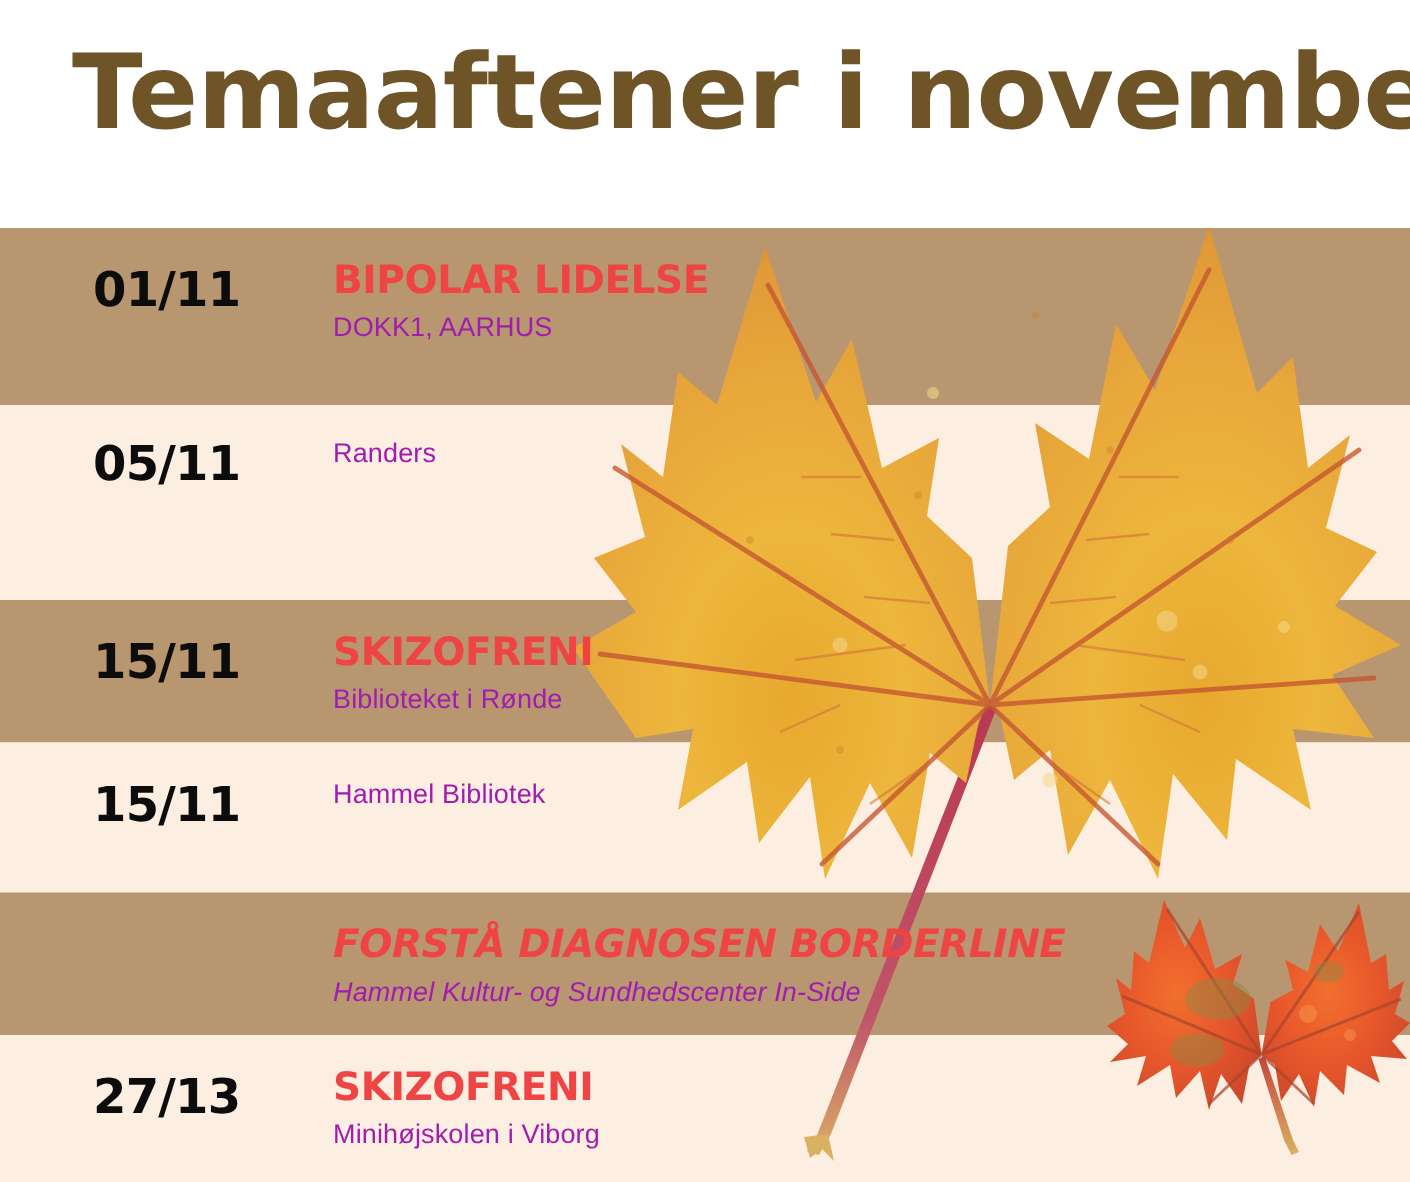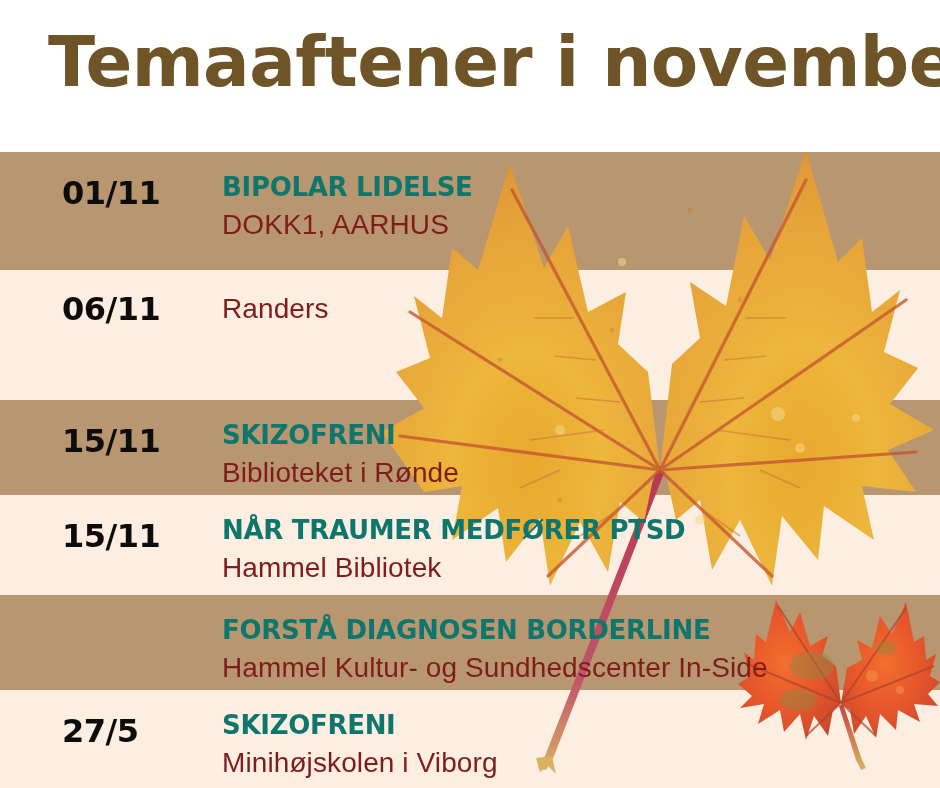--- a/index.html
+++ b/index.html
@@ -91,30 +91,30 @@
   }
   .row-body {
     position: absolute;
     left: 222px;
     width: 700px;
   }
   .row-title {
     font-family: "DejaVu Sans", sans-serif;
     font-size: 26px;
     font-weight: 700;
-    color: #0f766e;
+    color: #ef4444;
     line-height: 1.22;
     letter-spacing: -0.3px;
     text-transform: uppercase;
   }
   .row-venue {
     font-family: "Liberation Sans", sans-serif;
-    font-size: 28px;
+    font-size: 18px;
     font-weight: 400;
-    color: #7f1d1d;
+    color: #a21caf;
     line-height: 1.25;
     margin-top: 3px;
     letter-spacing: 0.1px;
   }
 </style>
 </head>
 <body>
 
 <div id="poster">
 
@@ -257,47 +257,46 @@
 
   <div class="rows" id="rows">
       <div class="row" style="top: 152px; height: 118px;">
         <div class="row-date" style="top: 22px;">01/11</div>
         <div class="row-body" style="top: 20px;">
           <div class="row-title">BIPOLAR LIDELSE</div>
           <div class="row-venue">DOKK1, AARHUS</div>
         </div>
       </div>
       <div class="row" style="top: 270px; height: 130px;">
-        <div class="row-date" style="top: 20px;">06/11</div>
+        <div class="row-date" style="top: 20px;">05/11</div>
         <div class="row-body" style="top: 18px;">
           <div class="row-venue">Randers</div>
         </div>
       </div>
       <div class="row" style="top: 400px; height: 95px;">
         <div class="row-date" style="top: 22px;">15/11</div>
         <div class="row-body" style="top: 20px;">
           <div class="row-title">SKIZOFRENI</div>
           <div class="row-venue">Biblioteket i Rønde</div>
         </div>
       </div>
       <div class="row" style="top: 495px; height: 100px;">
         <div class="row-date" style="top: 22px;">15/11</div>
         <div class="row-body" style="top: 20px;">
-          <div class="row-title">NÅR TRAUMER MEDFØRER PTSD</div>
           <div class="row-venue">Hammel Bibliotek</div>
         </div>
       </div>
       <div class="row" style="top: 595px; height: 95px;">
-        <div class="row-body" style="top: 20px;">
+        <div class="row-body" style="top: 20px; font-style: italic;">
           <div class="row-title">FORSTÅ DIAGNOSEN BORDERLINE</div>
           <div class="row-venue">Hammel Kultur- og Sundhedscenter In-Side</div>
         </div>
       </div>
       <div class="row" style="top: 690px; height: 98px;">
-        <div class="row-date" style="top: 22px;">27/5</div>
+        <div class="row-date" style="top: 22px;">27/13</div>
         <div class="row-body" style="top: 20px;">
           <div class="row-title">SKIZOFRENI</div>
           <div class="row-venue">Minihøjskolen i Viborg</div>
         </div>
       </div>
     </div>
 
 </div>
 
 </body></html>

